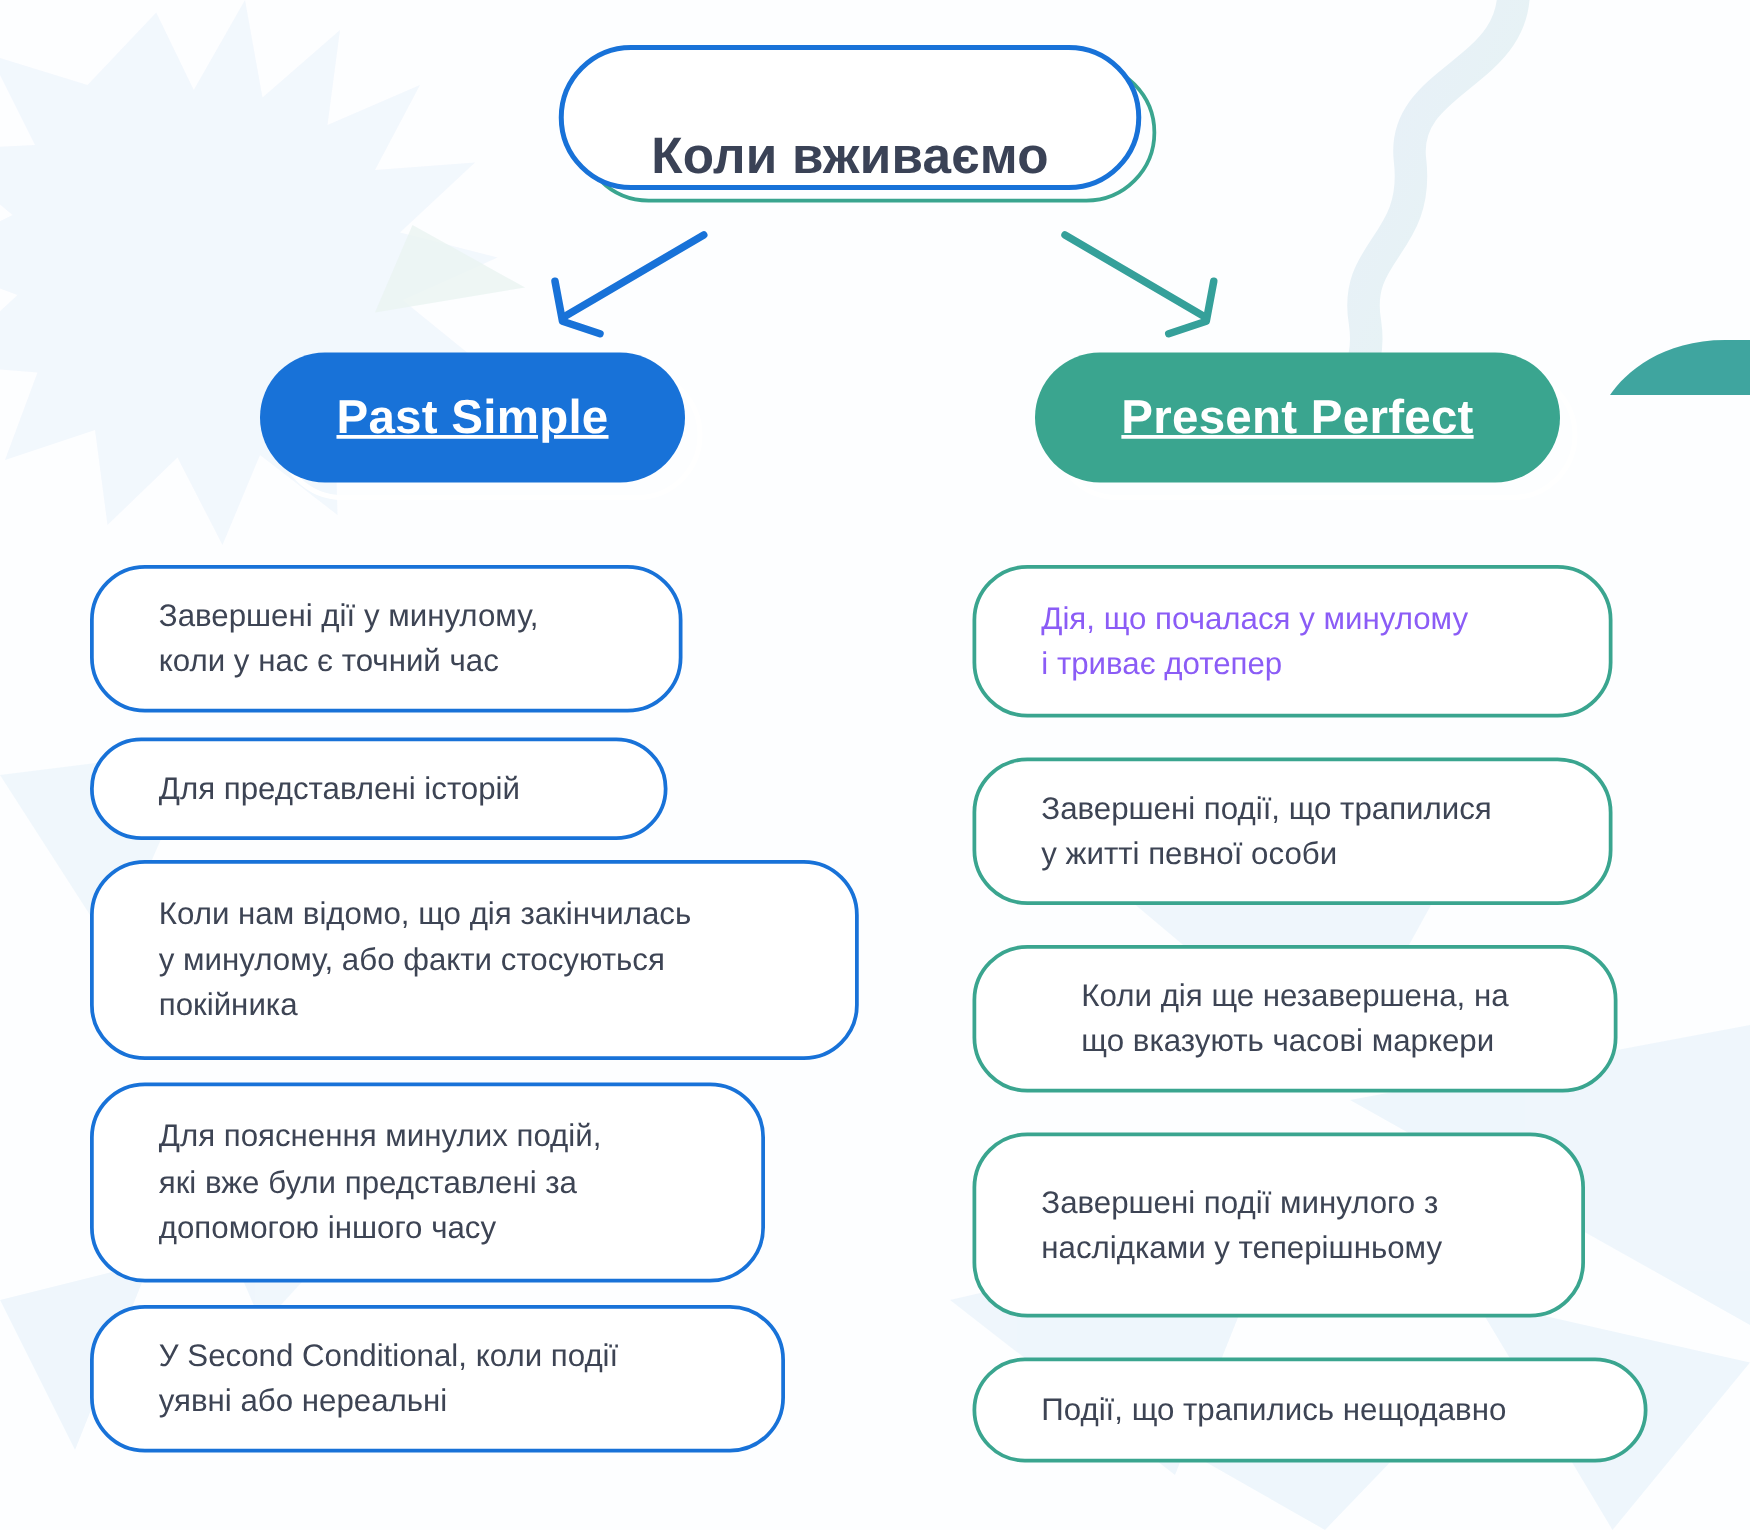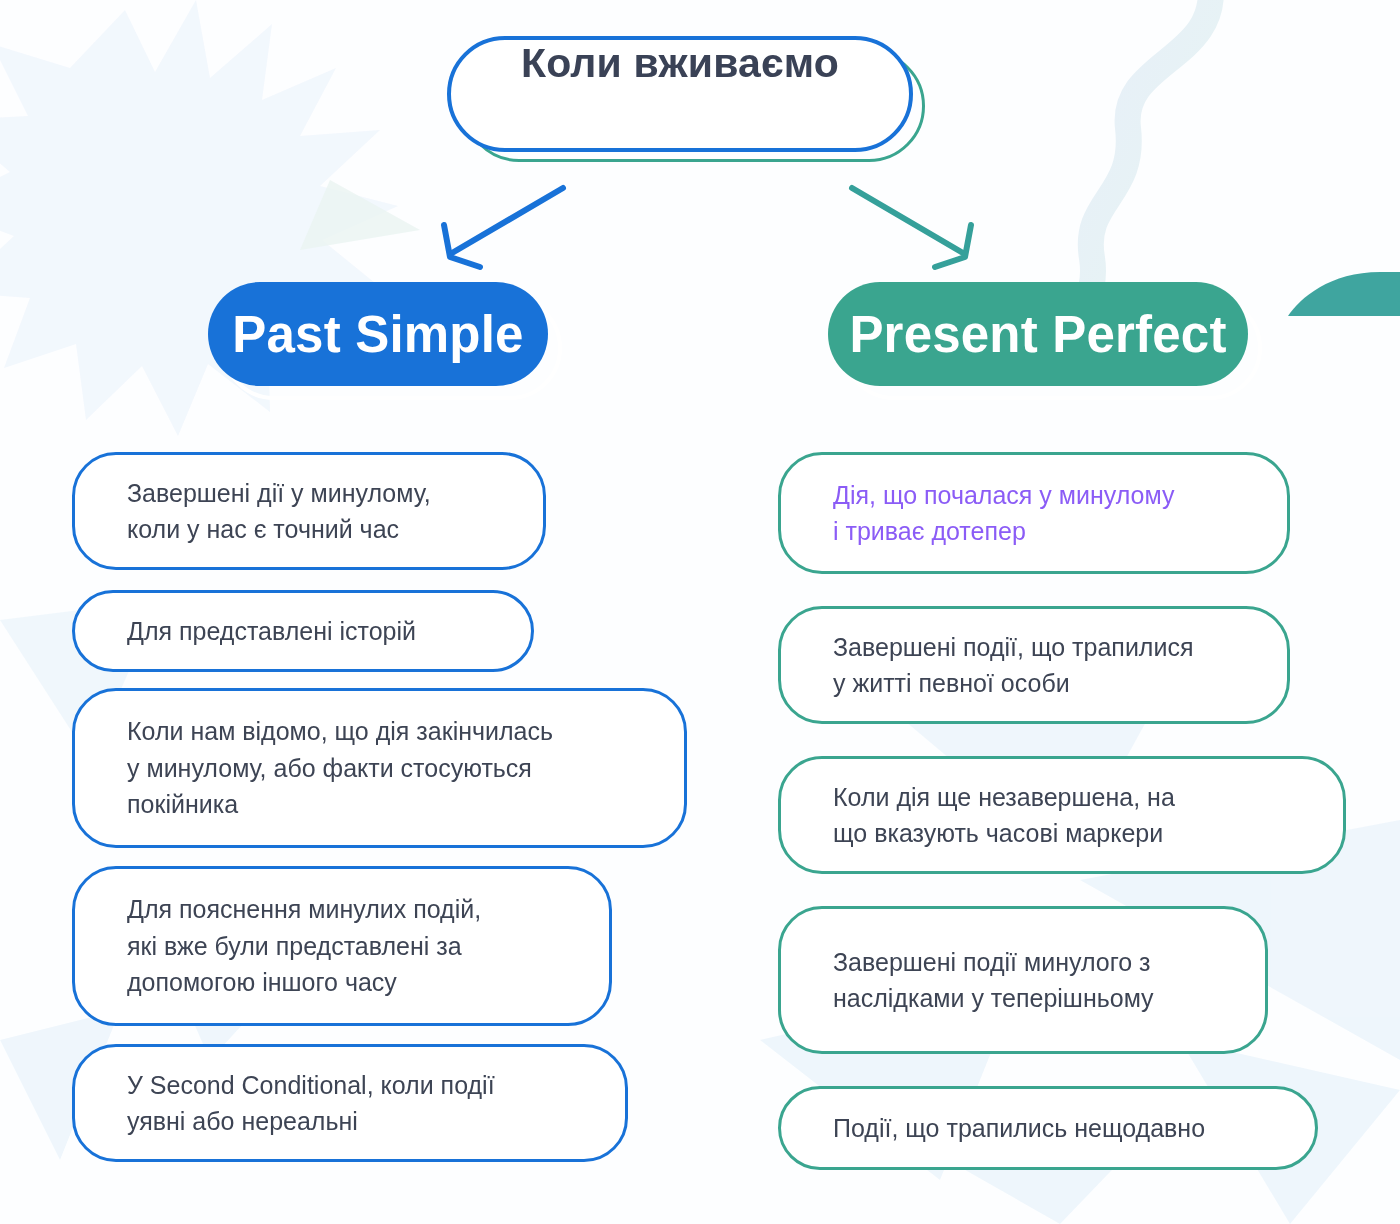--- a/index.html
+++ b/index.html
@@ -57,21 +57,21 @@
     position: absolute;
     left: 0;
     top: 0;
     width: 466px;
     height: 116px;
     border: 4px solid #1872d8;
     border-radius: 58px;
     box-sizing: border-box;
     background: #ffffff;
     display: flex;
-    align-items: flex-start;
+    align-items: flex-end;
     justify-content: center;
   }
   .title-text {
     font-size: 41px;
     font-weight: bold;
     color: #3a4256;
     letter-spacing: 0.2px;
     white-space: nowrap;
   }
 
@@ -110,24 +110,25 @@
     width: 100%;
     height: 100%;
     border-radius: 56px;
     display: flex;
     align-items: center;
     justify-content: center;
     box-sizing: border-box;
   }
   .badge-label {
     color: #ffffff;
-    font-size: 51px;
+    font-size: 38px;
     font-weight: bold;
     white-space: nowrap;
     letter-spacing: 0.2px;
+    text-decoration: underline;
   }
 
   #badge-past   { left: 208px; top: 282px; width: 340px; height: 104px; }
   #badge-present{ left: 828px; top: 282px; width: 420px; height: 104px; }
 
   
   .col {
     position: absolute;
     z-index: 4;
   }
@@ -156,21 +157,21 @@
   
   #l0 { width: 474px; height: 118px; }
   #l1 { width: 462px; height:  82px; }
   #l2 { width: 615px; height: 160px; }
   #l3 { width: 540px; height: 160px; }
   #l4 { width: 556px; height: 118px; }
 
   
   #r0 { width: 512px; height: 122px; }
   #r1 { width: 512px; height: 118px; }
-  #r2 { width: 568px; height: 118px; }
+  #r2 { width: 516px; height: 118px; justify-content: center; }
   #r3 { width: 490px; height: 148px; }
   #r4 { width: 540px; height:  84px; }
 
   #l0 { margin-bottom: 20px; }
   #l1 { margin-bottom: 16px; }
   #l2 { margin-bottom: 18px; }
   #l3 { margin-bottom: 18px; }
 
   #r0 { margin-bottom: 32px; }
   #r1 { margin-bottom: 32px; }

